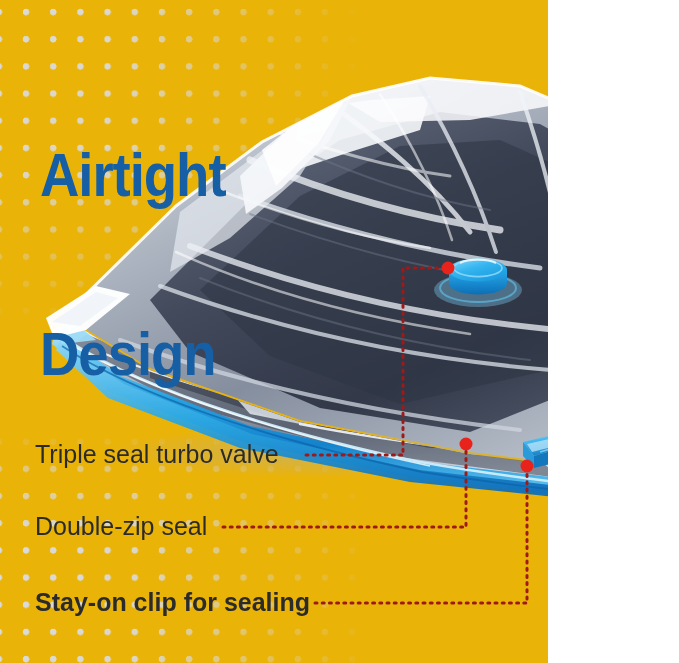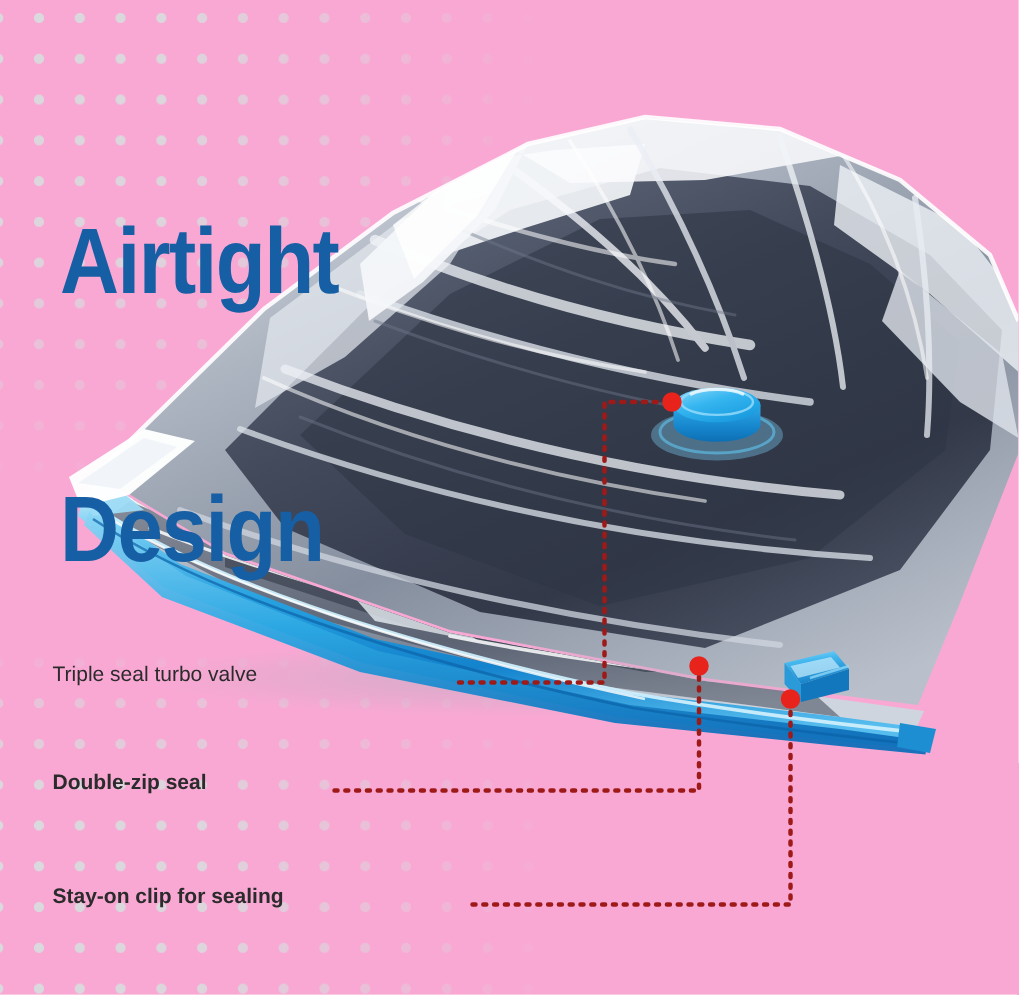--- a/index.html
+++ b/index.html
@@ -5,22 +5,22 @@
 <style>
   * { margin:0; padding:0; box-sizing:border-box; }
   html,body { width:679px; height:663px; }
   body {
     font-family:"Liberation Sans","DejaVu Sans",sans-serif;
     background:#ffffff;
     position:relative;
     overflow:hidden;
   }
   #stage {
-    position:absolute; left:0; top:0; width:679px; height:663px;
-    background:#f9a8d4; overflow:hidden;
+    position:absolute; left:0; top:0; width:548px; height:663px;
+    background:#eab308; overflow:hidden;
   }
 
   
   .dotfield {
     position:absolute;
     background-image:radial-gradient(circle at 4px 4px, #d9dadd 3.1px, rgba(217,218,221,0) 3.6px);
     background-size:27.2px 27.2px;
     background-position:22px 8px;
     pointer-events:none;
   }
@@ -59,21 +59,21 @@
   }
   #headline .ln { display:block; }
 
   
   #product { position:absolute; left:0; top:0; width:679px; height:663px; z-index:3; }
 
   
   .callout-label {
     position:absolute;
     color:#2b2b2b;
-    font-size:14px;
+    font-size:25px;
     line-height:1;
     white-space:nowrap;
     z-index:7;
   }
   #label-valve { left:35px; top:442px; }
   #label-zip   { left:35px; top:514px; }
   #label-clip  { left:35px; top:590px;font-weight:bold; }
 
   
   #leaders { position:absolute; left:0; top:0; width:679px; height:663px; z-index:8; }
@@ -261,21 +261,21 @@
       <path d="M 540 452 L 566 444" fill="none" stroke="#8fd6f6" stroke-width="1.6" opacity="0.8"></path>
     </g>
   </svg>
 
   <div id="headline" style="color: rgb(23, 95, 165);">
     <span class="ln">Airtight</span>
     <span class="ln">Design</span>
   </div>
 
   <div class="callout-label" id="label-valve" style="color: rgb(43, 43, 43);">Triple seal turbo valve</div>
-  <div class="callout-label" id="label-zip" style="color: rgb(43, 43, 43); font-weight: bold;">Double-zip seal</div>
+  <div class="callout-label" id="label-zip" style="color: rgb(43, 43, 43);">Double-zip seal</div>
   <div class="callout-label" id="label-clip" style="color: rgb(43, 43, 43);">Stay-on clip for sealing</div>
 
   <svg id="leaders" viewBox="0 0 679 663">
     <g id="leader-group">
         <path d="M 306 455 L 403 455 L 403 268 L 441 268" fill="none" stroke="#9e1a18" stroke-width="3" stroke-linecap="round" stroke-dasharray="2 5.2"></path>
         <circle cx="448" cy="268" r="6.5" fill="#e8231c"></circle>
         <path d="M 223 527 L 466 527 L 466 451" fill="none" stroke="#9e1a18" stroke-width="3" stroke-linecap="round" stroke-dasharray="2 5.2"></path>
         <circle cx="466" cy="444" r="6.5" fill="#e8231c"></circle>
         <path d="M 315 603 L 527 603 L 527 473" fill="none" stroke="#9e1a18" stroke-width="3" stroke-linecap="round" stroke-dasharray="2 5.2"></path>
         <circle cx="527" cy="466" r="6.5" fill="#e8231c"></circle>

